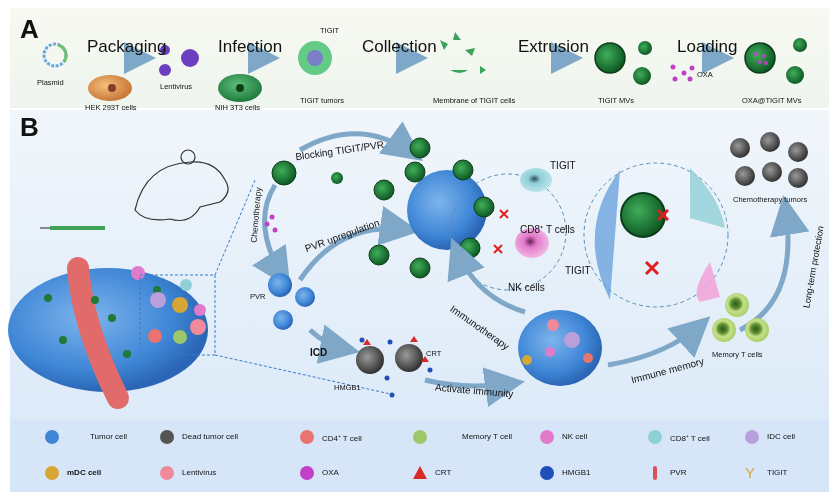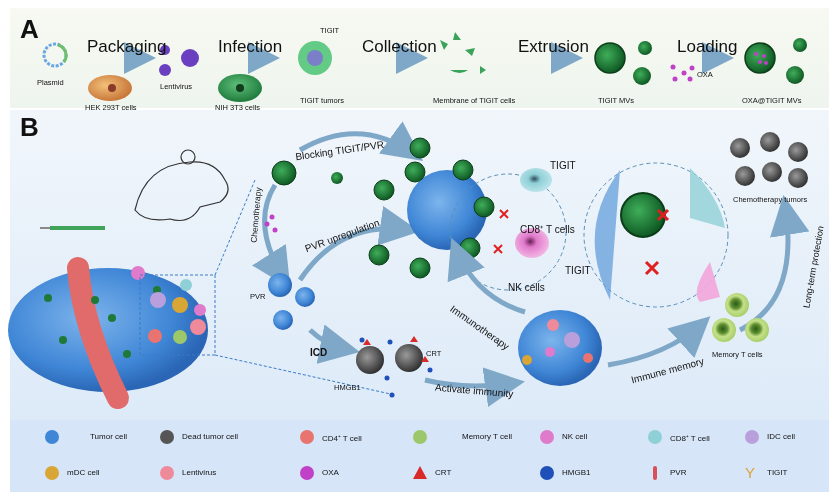--- a/index.html
+++ b/index.html
@@ -294,21 +294,21 @@
       <div class="leg-text" style="left: 322px; top: 432px;">CD4⁺ T cell</div>
       <div style="position: absolute; left: 413px; top: 430px; width: 14px; height: 14px; border-radius: 50%; background: rgb(156, 199, 106);"></div>
       <div class="leg-text" style="left: 435px; top: 432px; padding-left: 27px;">Memory T cell</div>
       <div style="position: absolute; left: 540px; top: 430px; width: 14px; height: 14px; border-radius: 50%; background: rgb(224, 122, 203);"></div>
       <div class="leg-text" style="left: 562px; top: 432px; text-align: right;">NK cell</div>
       <div style="position: absolute; left: 648px; top: 430px; width: 14px; height: 14px; border-radius: 50%; background: rgb(143, 207, 214);"></div>
       <div class="leg-text" style="left: 670px; top: 432px;">CD8⁺ T cell</div>
       <div style="position: absolute; left: 745px; top: 430px; width: 14px; height: 14px; border-radius: 50%; background: rgb(185, 160, 220);"></div>
       <div class="leg-text" style="left: 767px; top: 432px;">IDC cell</div>
       <div style="position: absolute; left: 45px; top: 466px; width: 14px; height: 14px; border-radius: 50%; background: rgb(216, 166, 52);"></div>
-      <div class="leg-text" style="left: 67px; top: 468px;">mDC cell</div>
+      <div class="leg-text" style="left: 67px; top: 468px; font-weight: bold;">mDC cell</div>
       <div style="position: absolute; left: 160px; top: 466px; width: 14px; height: 14px; border-radius: 50%; background: rgb(238, 138, 154);"></div>
       <div class="leg-text" style="left: 182px; top: 468px;">Lentivirus</div>
       <div style="position: absolute; left: 300px; top: 466px; width: 14px; height: 14px; border-radius: 50%; background: rgb(192, 64, 200);"></div>
       <div class="leg-text" style="left: 322px; top: 468px;">OXA</div>
       <div style="position: absolute; left: 413px; top: 466px; width: 0px; height: 0px; border-radius: 0px; background: none; border-left: 7px solid transparent; border-right: 7px solid transparent; border-bottom: 13px solid rgb(217, 42, 42);"></div>
       <div class="leg-text" style="left: 435px; top: 468px;">CRT</div>
       <div style="position: absolute; left: 540px; top: 466px; width: 14px; height: 14px; border-radius: 50%; background: rgb(31, 79, 184);"></div>
       <div class="leg-text" style="left: 562px; top: 468px;">HMGB1</div>
       <div style="position: absolute; left: 653px; top: 466px; width: 4px; height: 14px; border-radius: 2px; background: rgb(217, 80, 90);"></div>
       <div class="leg-text" style="left: 670px; top: 468px;">PVR</div>

